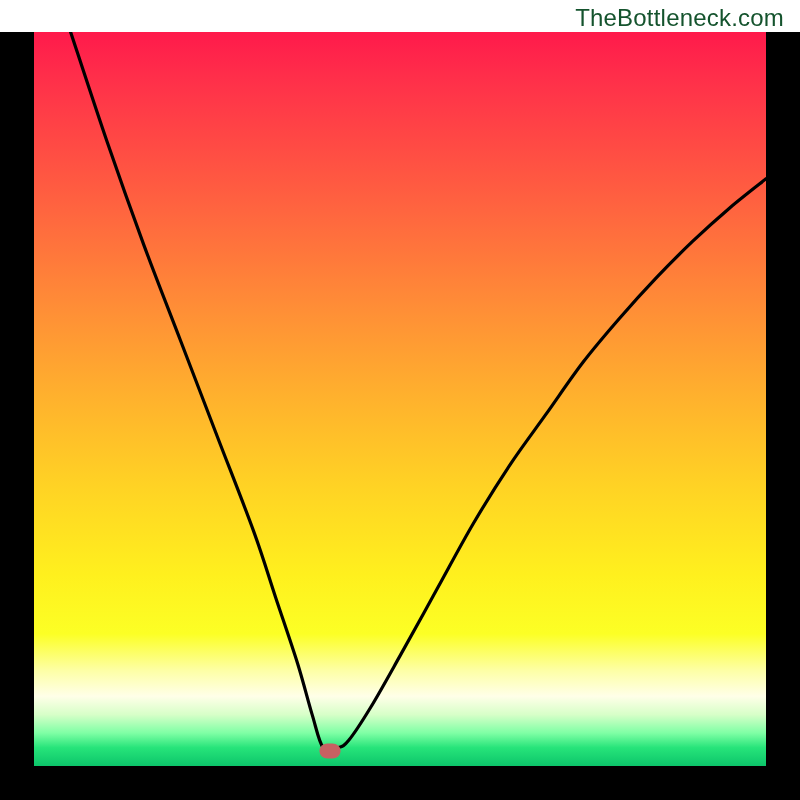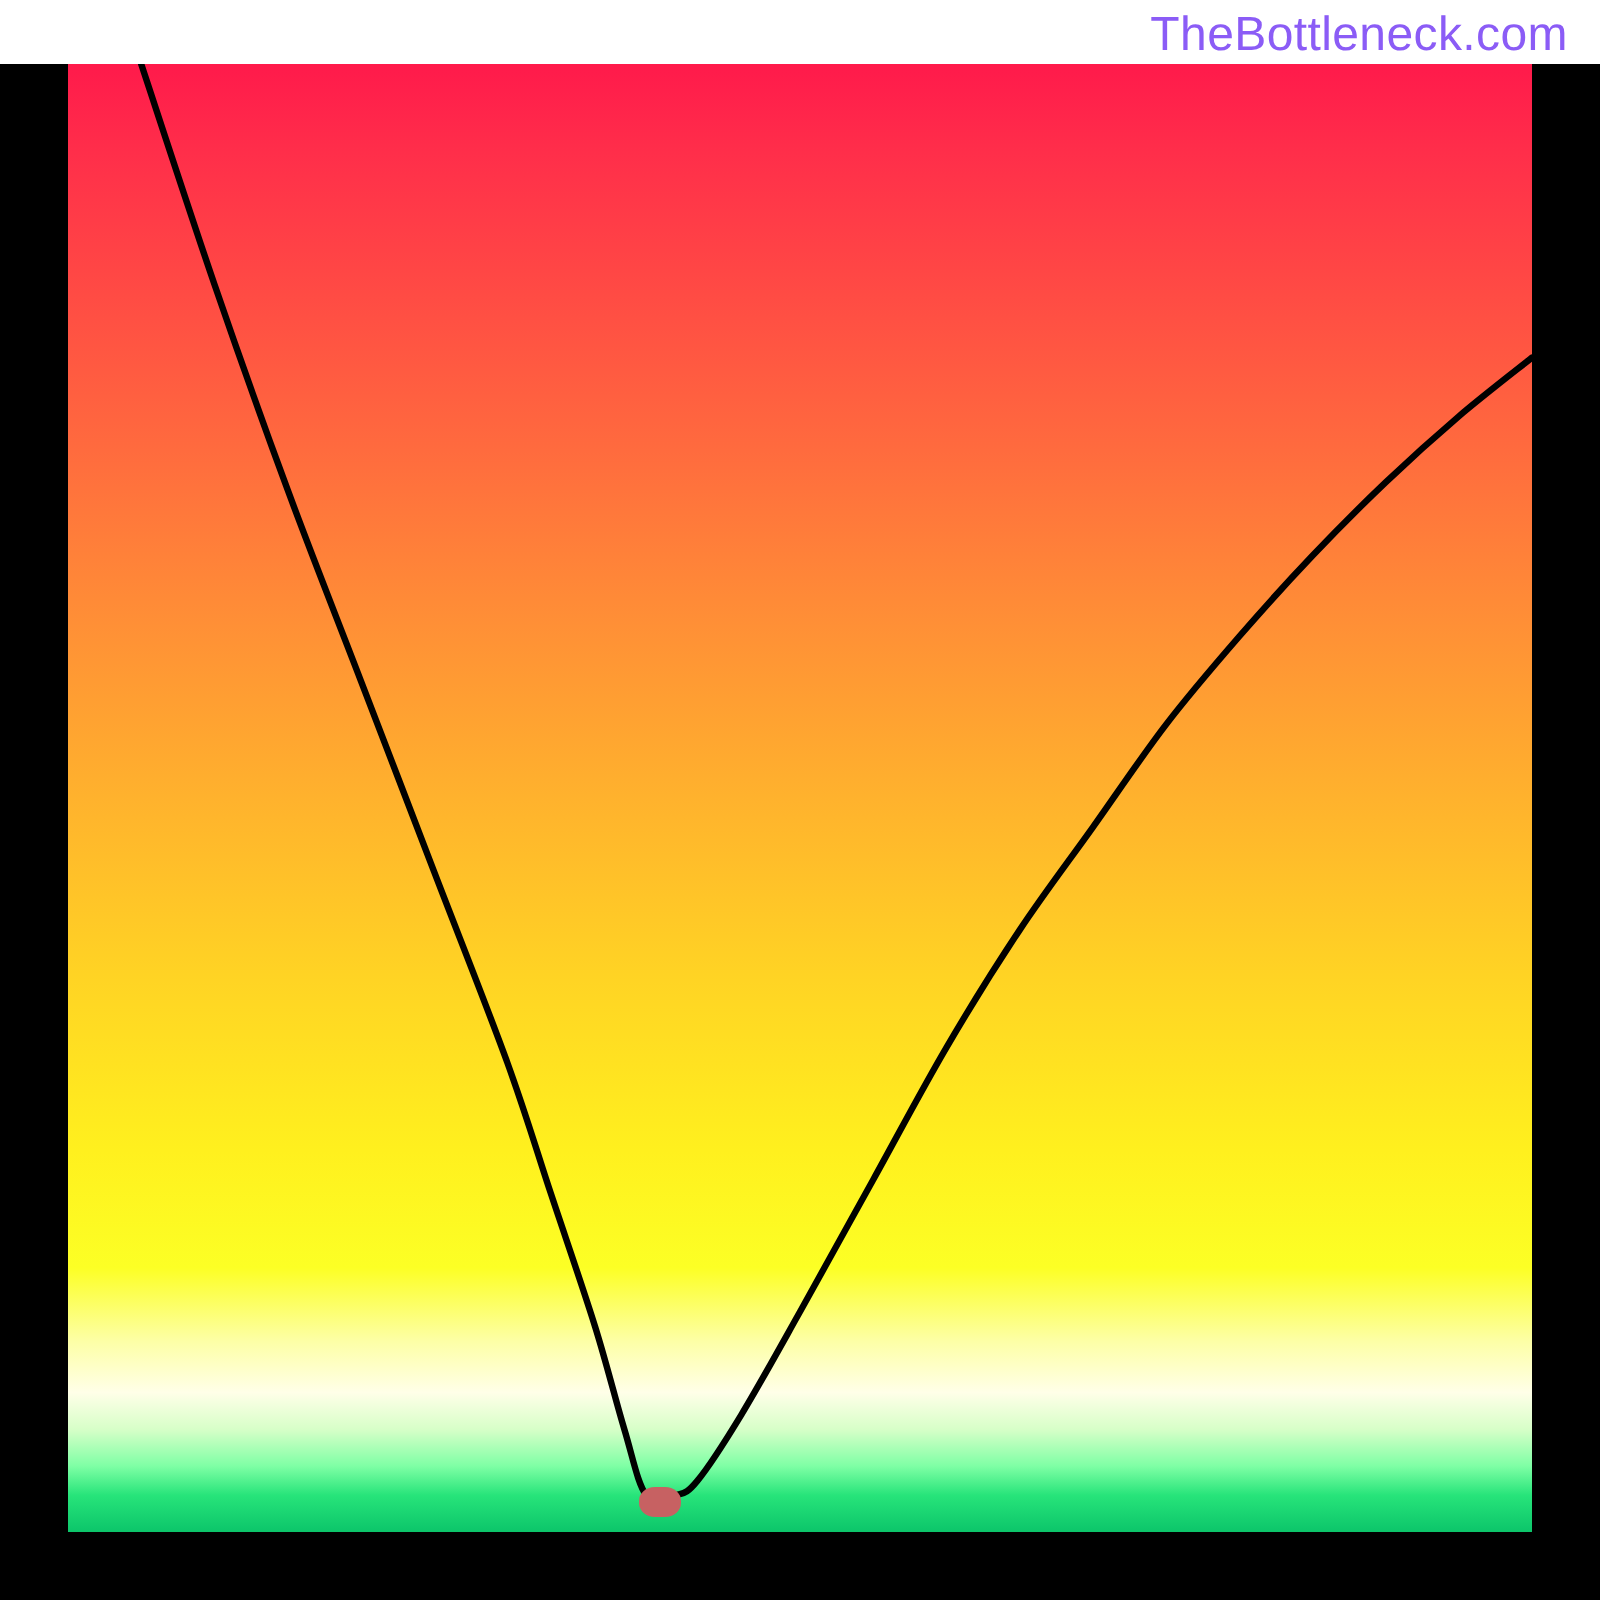--- a/index.html
+++ b/index.html
@@ -13,21 +13,21 @@
   }
   .stage {
     position: relative;
     width: 800px;
     height: 800px;
   }
   .watermark {
     position: absolute;
     top: 4px;
     right: 16px;
-    color: #8b5cf6;
+    color: #14532d;
     font-size: 24px;
     font-weight: 500;
     letter-spacing: 0.2px;
     user-select: none;
   }
   .frame {
     position: absolute;
     left: 0;
     top: 32px;
     width: 800px;

